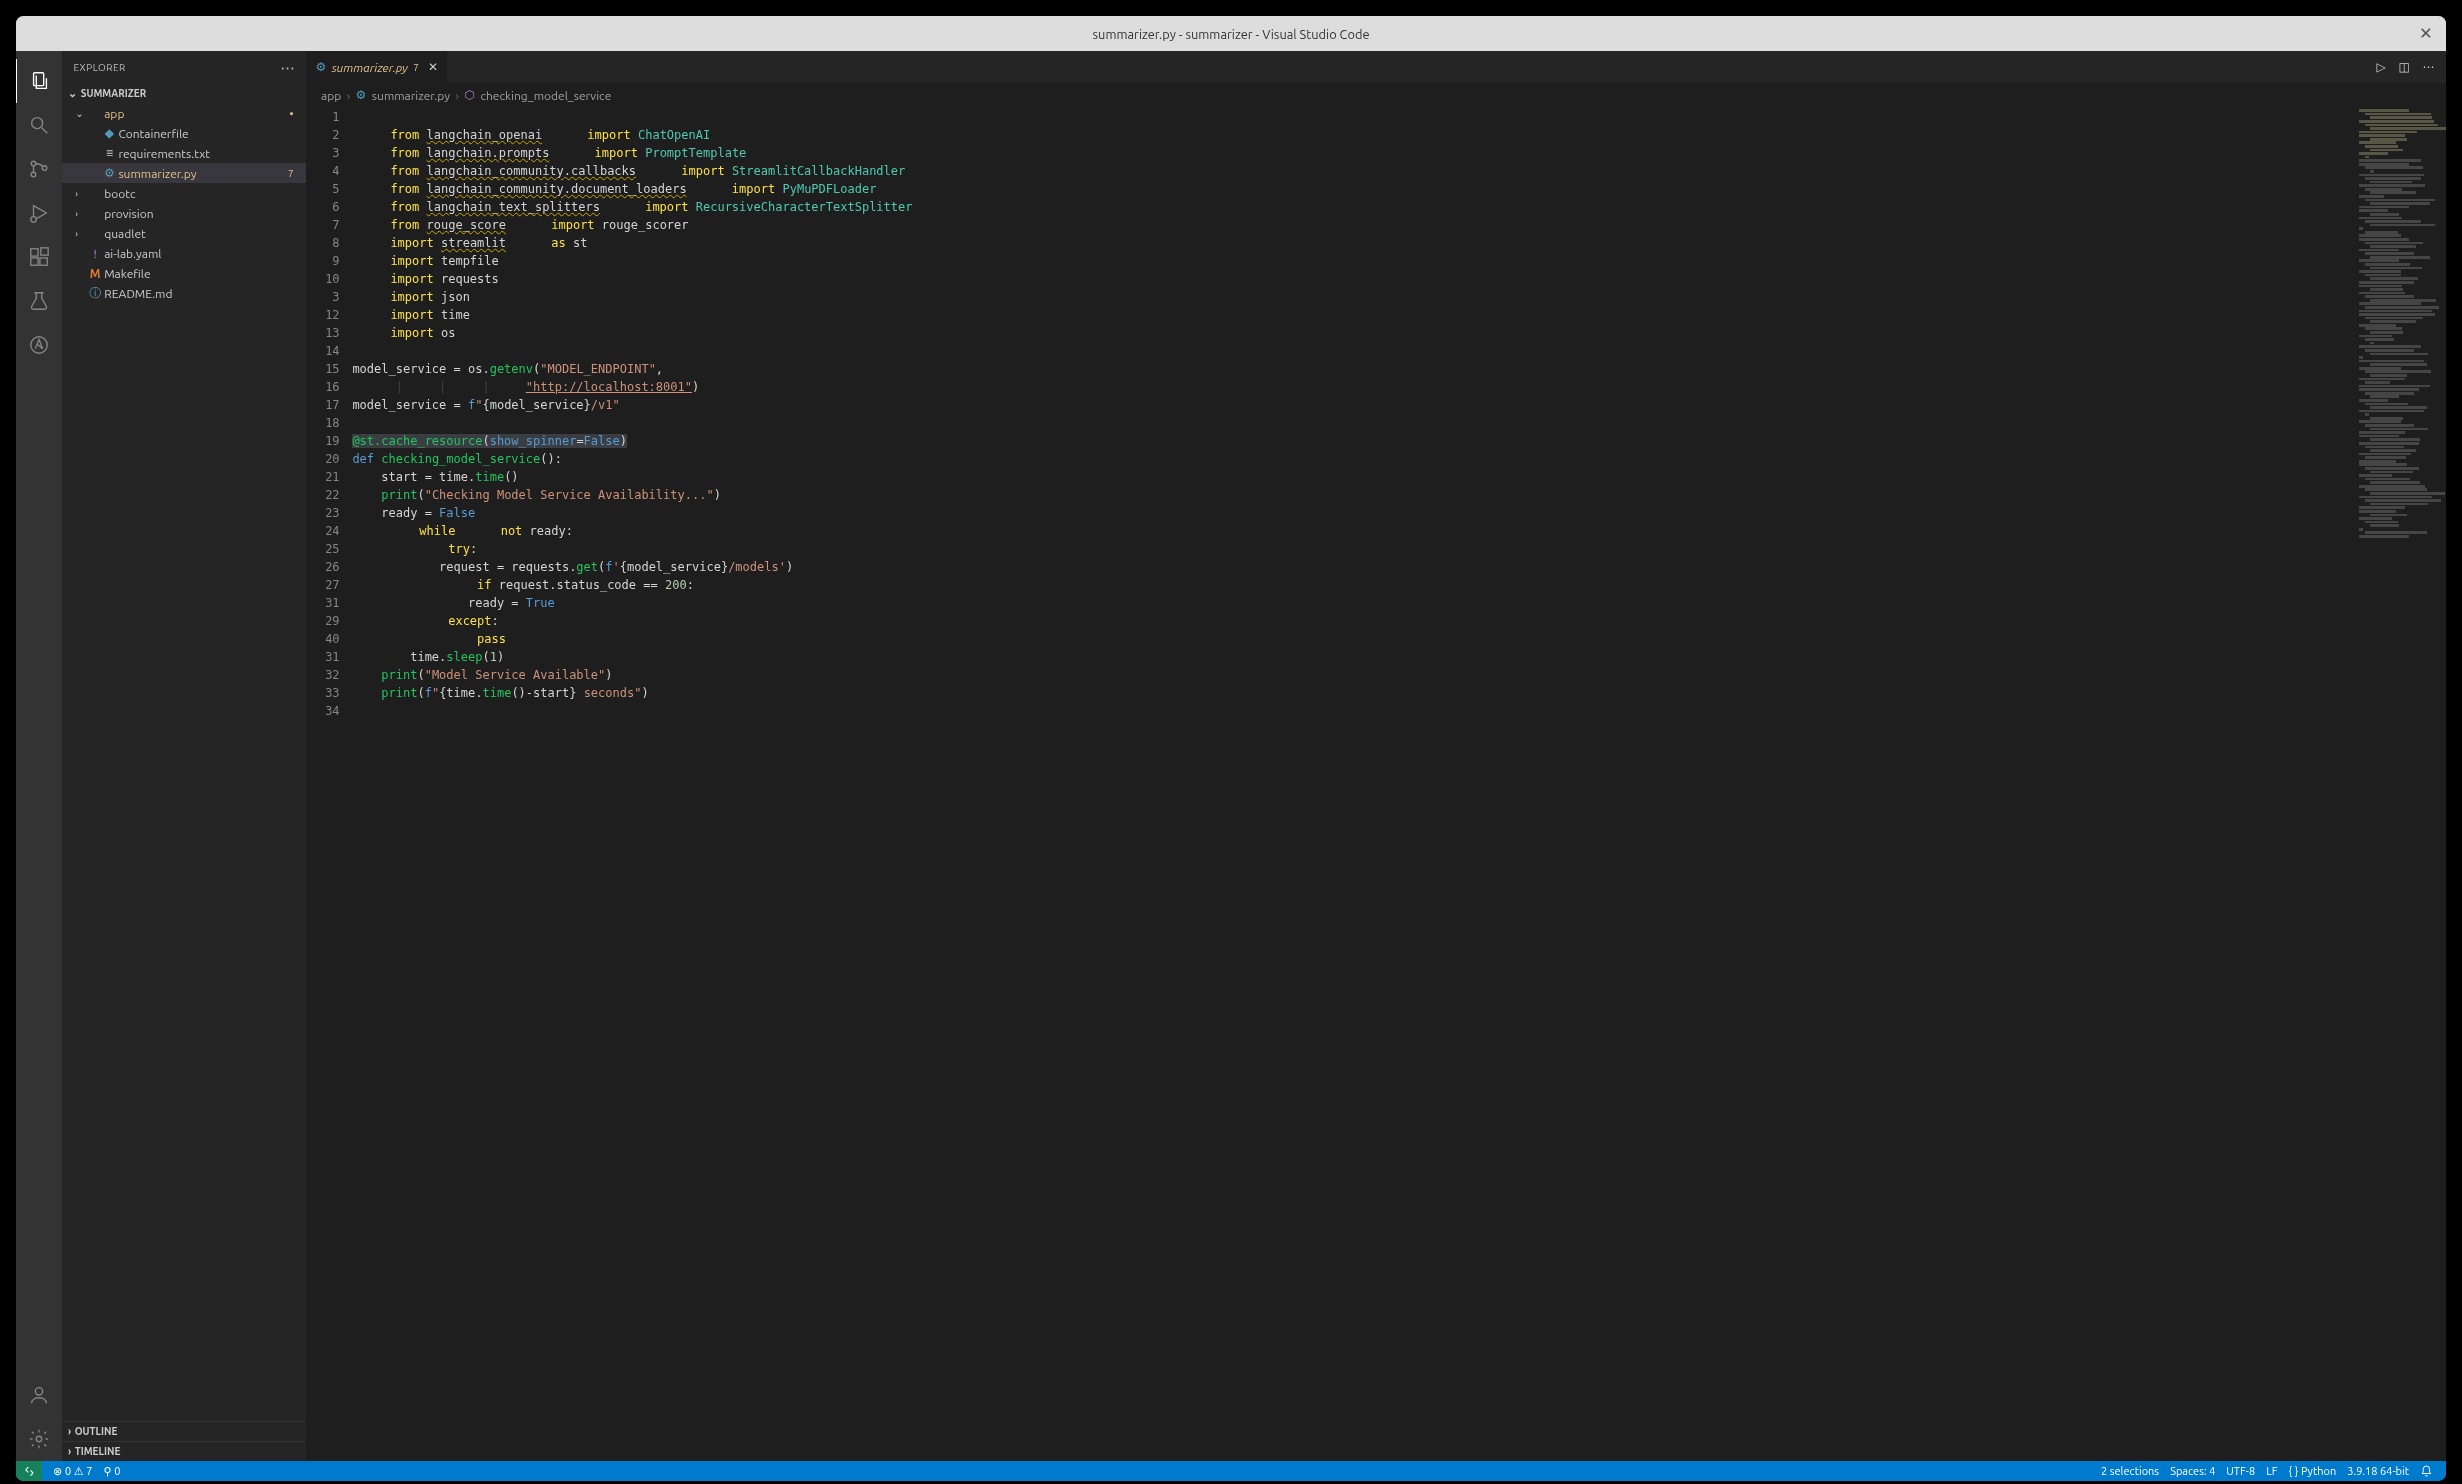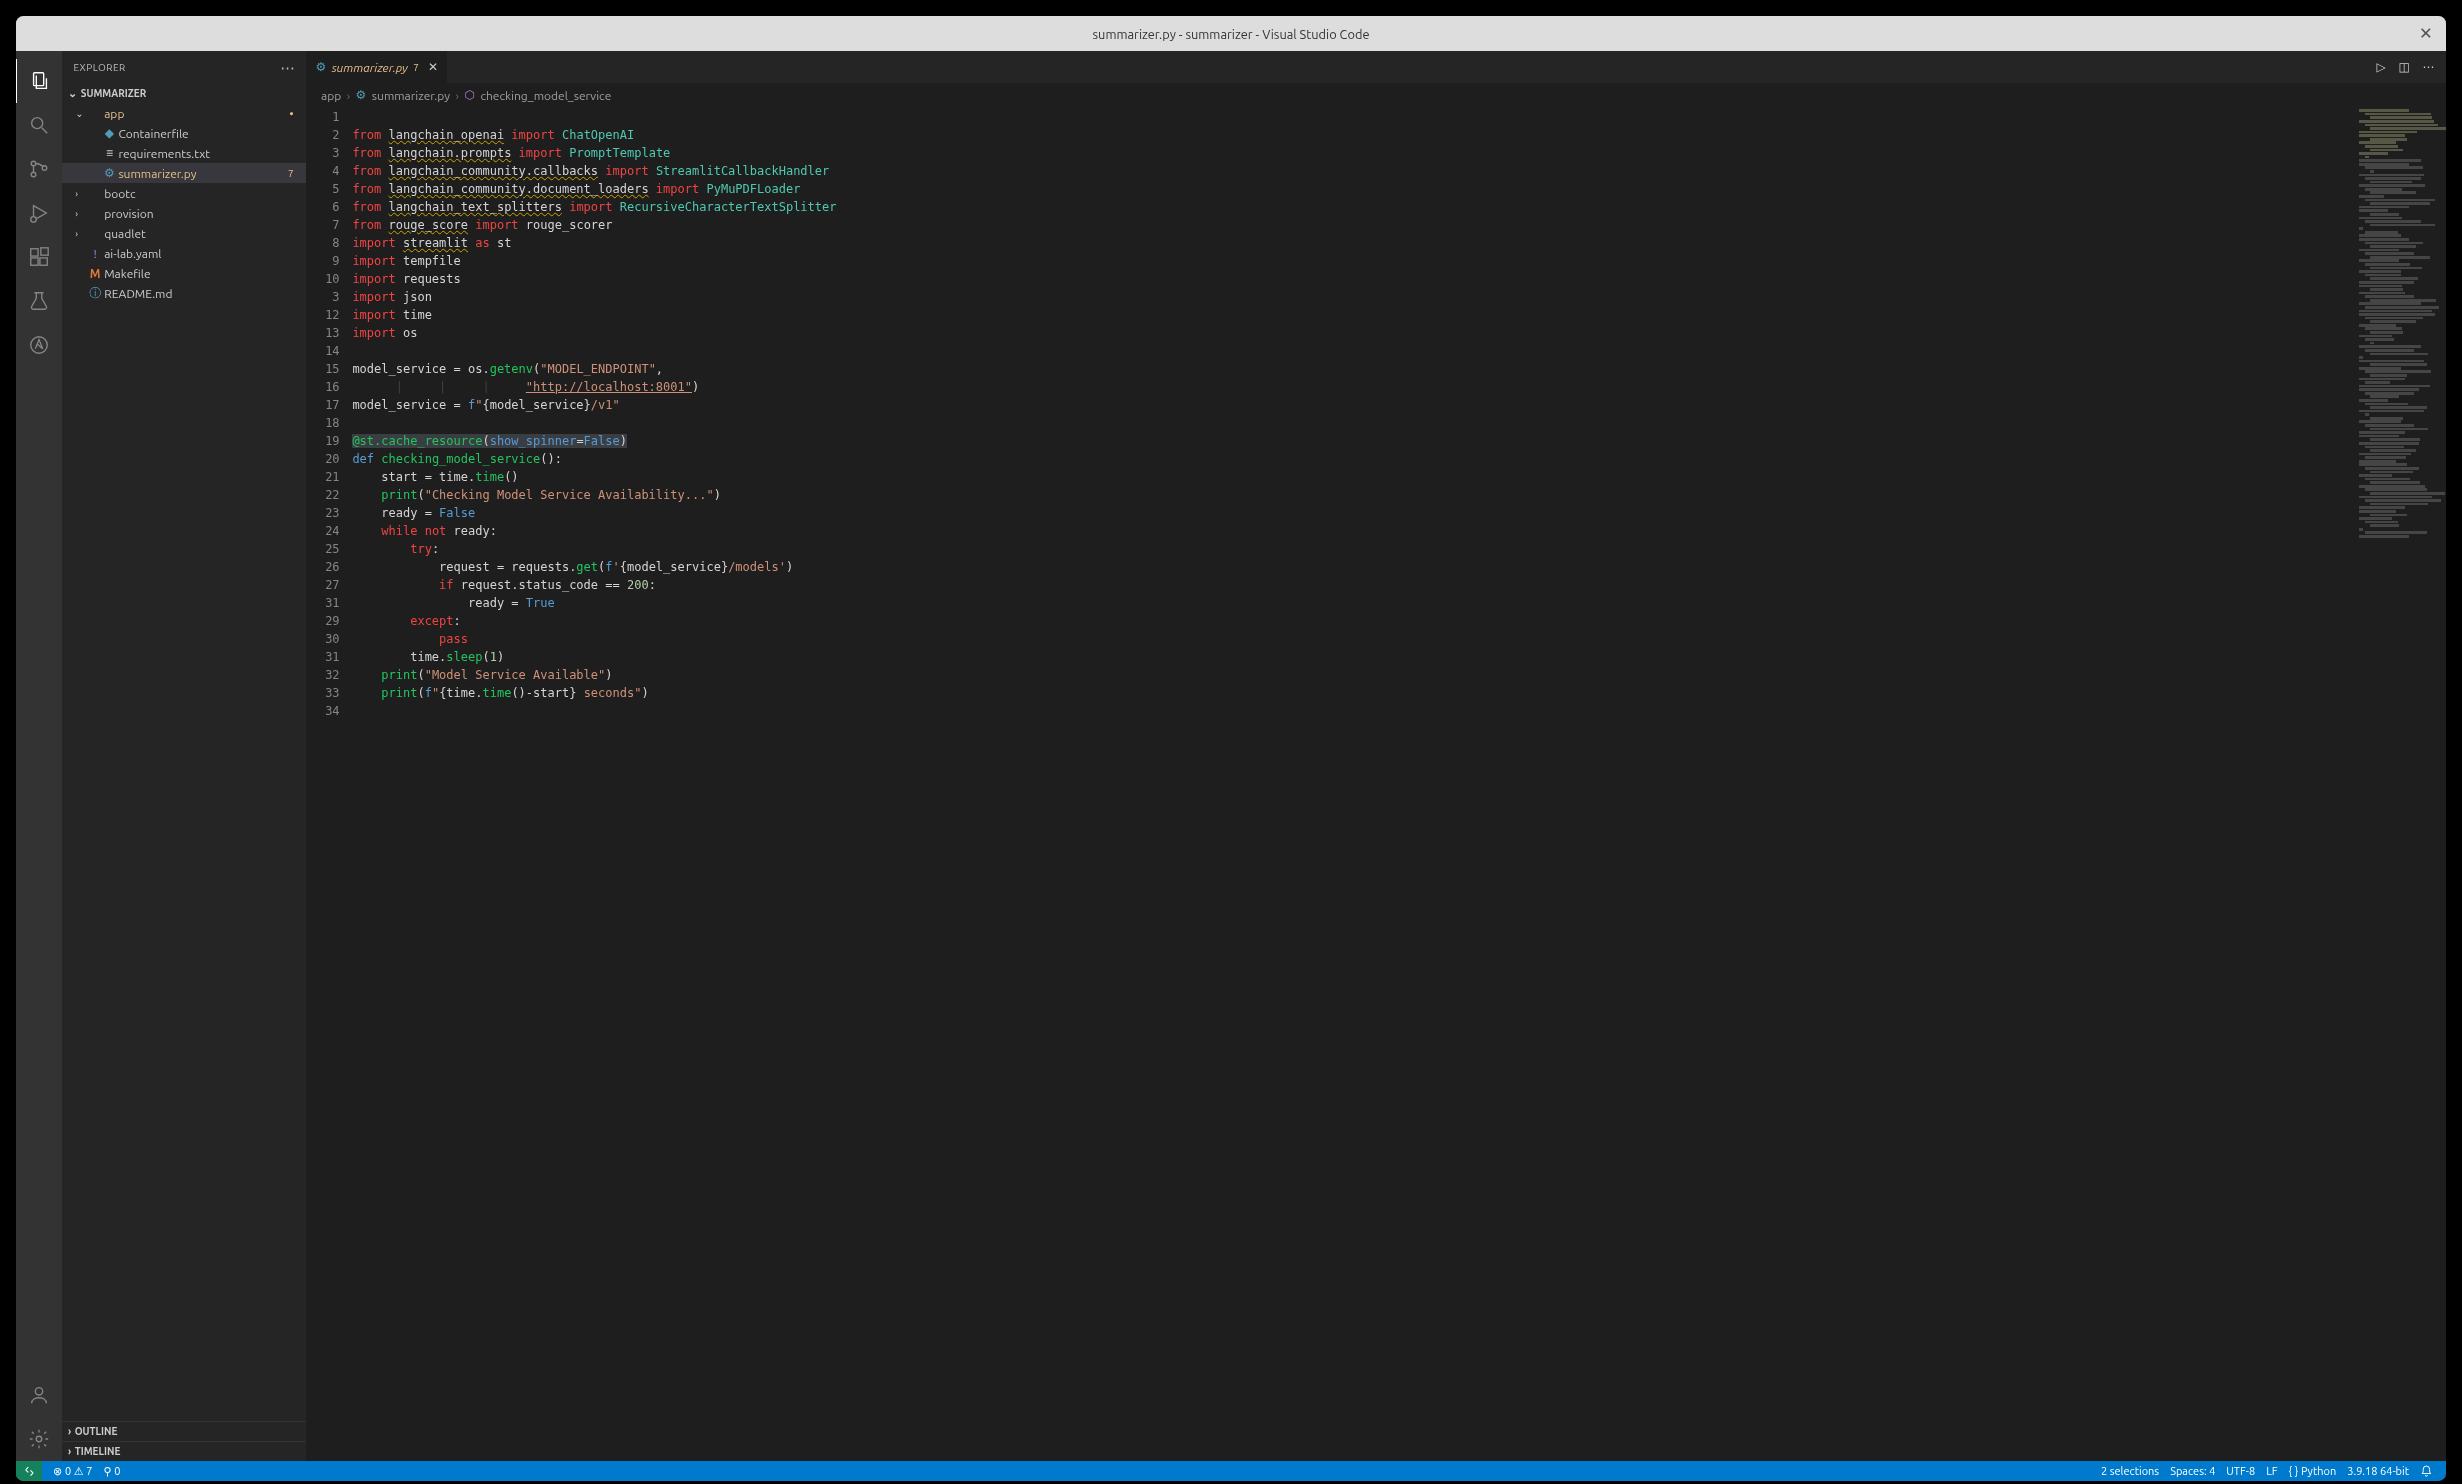--- a/index.html
+++ b/index.html
@@ -224,21 +224,21 @@
 .code {
   flex: 1;
   font-family: "Consolas", "Menlo", monospace;
   font-size: 12px;
   line-height: 18px;
   white-space: pre;
   color: #d4d4d4;
   padding-top: 0.9px;
   overflow: hidden;
 }
-.code .kw { color: #ef4444; }
+.code .kw { color: #fde047; margin-left: 38px; }
 .code .kw2 { color: #569cd6; }
 .code .str { color: #ce9178; }
 .code .fn { color: #22c55e; }
 .code .cls { color: #4ec9b0; }
 .code .num { color: #b5cea8; }
 .code .const { color: #569cd6; }
 .code .squig { text-decoration: underline wavy #cca700; text-decoration-thickness: 0.9px; text-align: right; }
 .code .urlline { text-decoration: underline #ce9178; }
 .code .hl { background: #3a3d41; }
 .code .ig { color: #404040; }
@@ -477,21 +477,21 @@
             <div>20</div>
             <div>21</div>
             <div>22</div>
             <div>23</div>
             <div>24</div>
             <div>25</div>
             <div>26</div>
             <div>27</div>
             <div>31</div>
             <div>29</div>
-            <div>30</div>
+            <div>40</div>
             <div>31</div>
             <div>32</div>
             <div>33</div>
             <div>34</div>
           </div>
         <div class="code" id="code"><div> </div><div><span class="kw">from</span> <span class="squig">langchain_openai</span> <span class="kw">import</span> <span class="cls">ChatOpenAI</span></div><div><span class="kw">from</span> <span class="squig">langchain.prompts</span> <span class="kw">import</span> <span class="cls">PromptTemplate</span></div><div><span class="kw">from</span> <span class="squig">langchain_community.callbacks</span> <span class="kw">import</span> <span class="cls">StreamlitCallbackHandler</span></div><div><span class="kw">from</span> <span class="squig">langchain_community.document_loaders</span> <span class="kw">import</span> <span class="cls">PyMuPDFLoader</span></div><div><span class="kw">from</span> <span class="squig">langchain_text_splitters</span> <span class="kw">import</span> <span class="cls">RecursiveCharacterTextSplitter</span></div><div><span class="kw">from</span> <span class="squig">rouge_score</span> <span class="kw">import</span> rouge_scorer</div><div><span class="kw">import</span> <span class="squig">streamlit</span> <span class="kw">as</span> st</div><div><span class="kw">import</span> tempfile</div><div><span class="kw">import</span> requests</div><div><span class="kw">import</span> json</div><div><span class="kw">import</span> time</div><div><span class="kw">import</span> os</div><div> </div><div>model_service = os.<span class="fn">getenv</span>(<span class="str">"MODEL_ENDPOINT"</span>,</div><div><span class="ig">      |     |     |     </span><span class="str urlline">"http://localhost:8001"</span>)</div><div>model_service = <span class="kw2">f</span><span class="str">"</span>{model_service}<span class="str">/v1"</span></div><div> </div><div><span class="hl"><span class="fn">@st.cache_resource</span>(<span class="kw2">show_spinner</span>=<span class="const">False</span>)</span></div><div><span class="kw2">def</span> <span class="fn">checking_model_service</span>():</div><div>    start = time.<span class="fn">time</span>()</div><div>    <span class="fn">print</span>(<span class="str">"Checking Model Service Availability..."</span>)</div><div>    ready = <span class="const">False</span></div><div>    <span class="kw">while</span> <span class="kw">not</span> ready:</div><div>        <span class="kw">try</span>:</div><div>            request = requests.<span class="fn">get</span>(<span class="kw2">f</span><span class="str">'</span>{model_service}<span class="str">/models'</span>)</div><div>            <span class="kw">if</span> request.status_code == <span class="num">200</span>:</div><div>                ready = <span class="const">True</span></div><div>        <span class="kw">except</span>:</div><div>            <span class="kw">pass</span></div><div>        time.<span class="fn">sleep</span>(<span class="num">1</span>)</div><div>    <span class="fn">print</span>(<span class="str">"Model Service Available"</span>)</div><div>    <span class="fn">print</span>(<span class="kw2">f</span><span class="str">"</span>{time.<span class="fn">time</span>()-start}<span class="str"> seconds"</span>)</div><div> </div></div>
         <div class="minimap">
           <div class="minimap-content" id="minimap">
               <div class="minimap-line" style="width: 60%; margin-left: 0px; background: rgb(136, 136, 102);"></div>
               <div class="minimap-line" style="width: 80%; margin-left: 5.5px; background: rgb(136, 136, 102);"></div>

